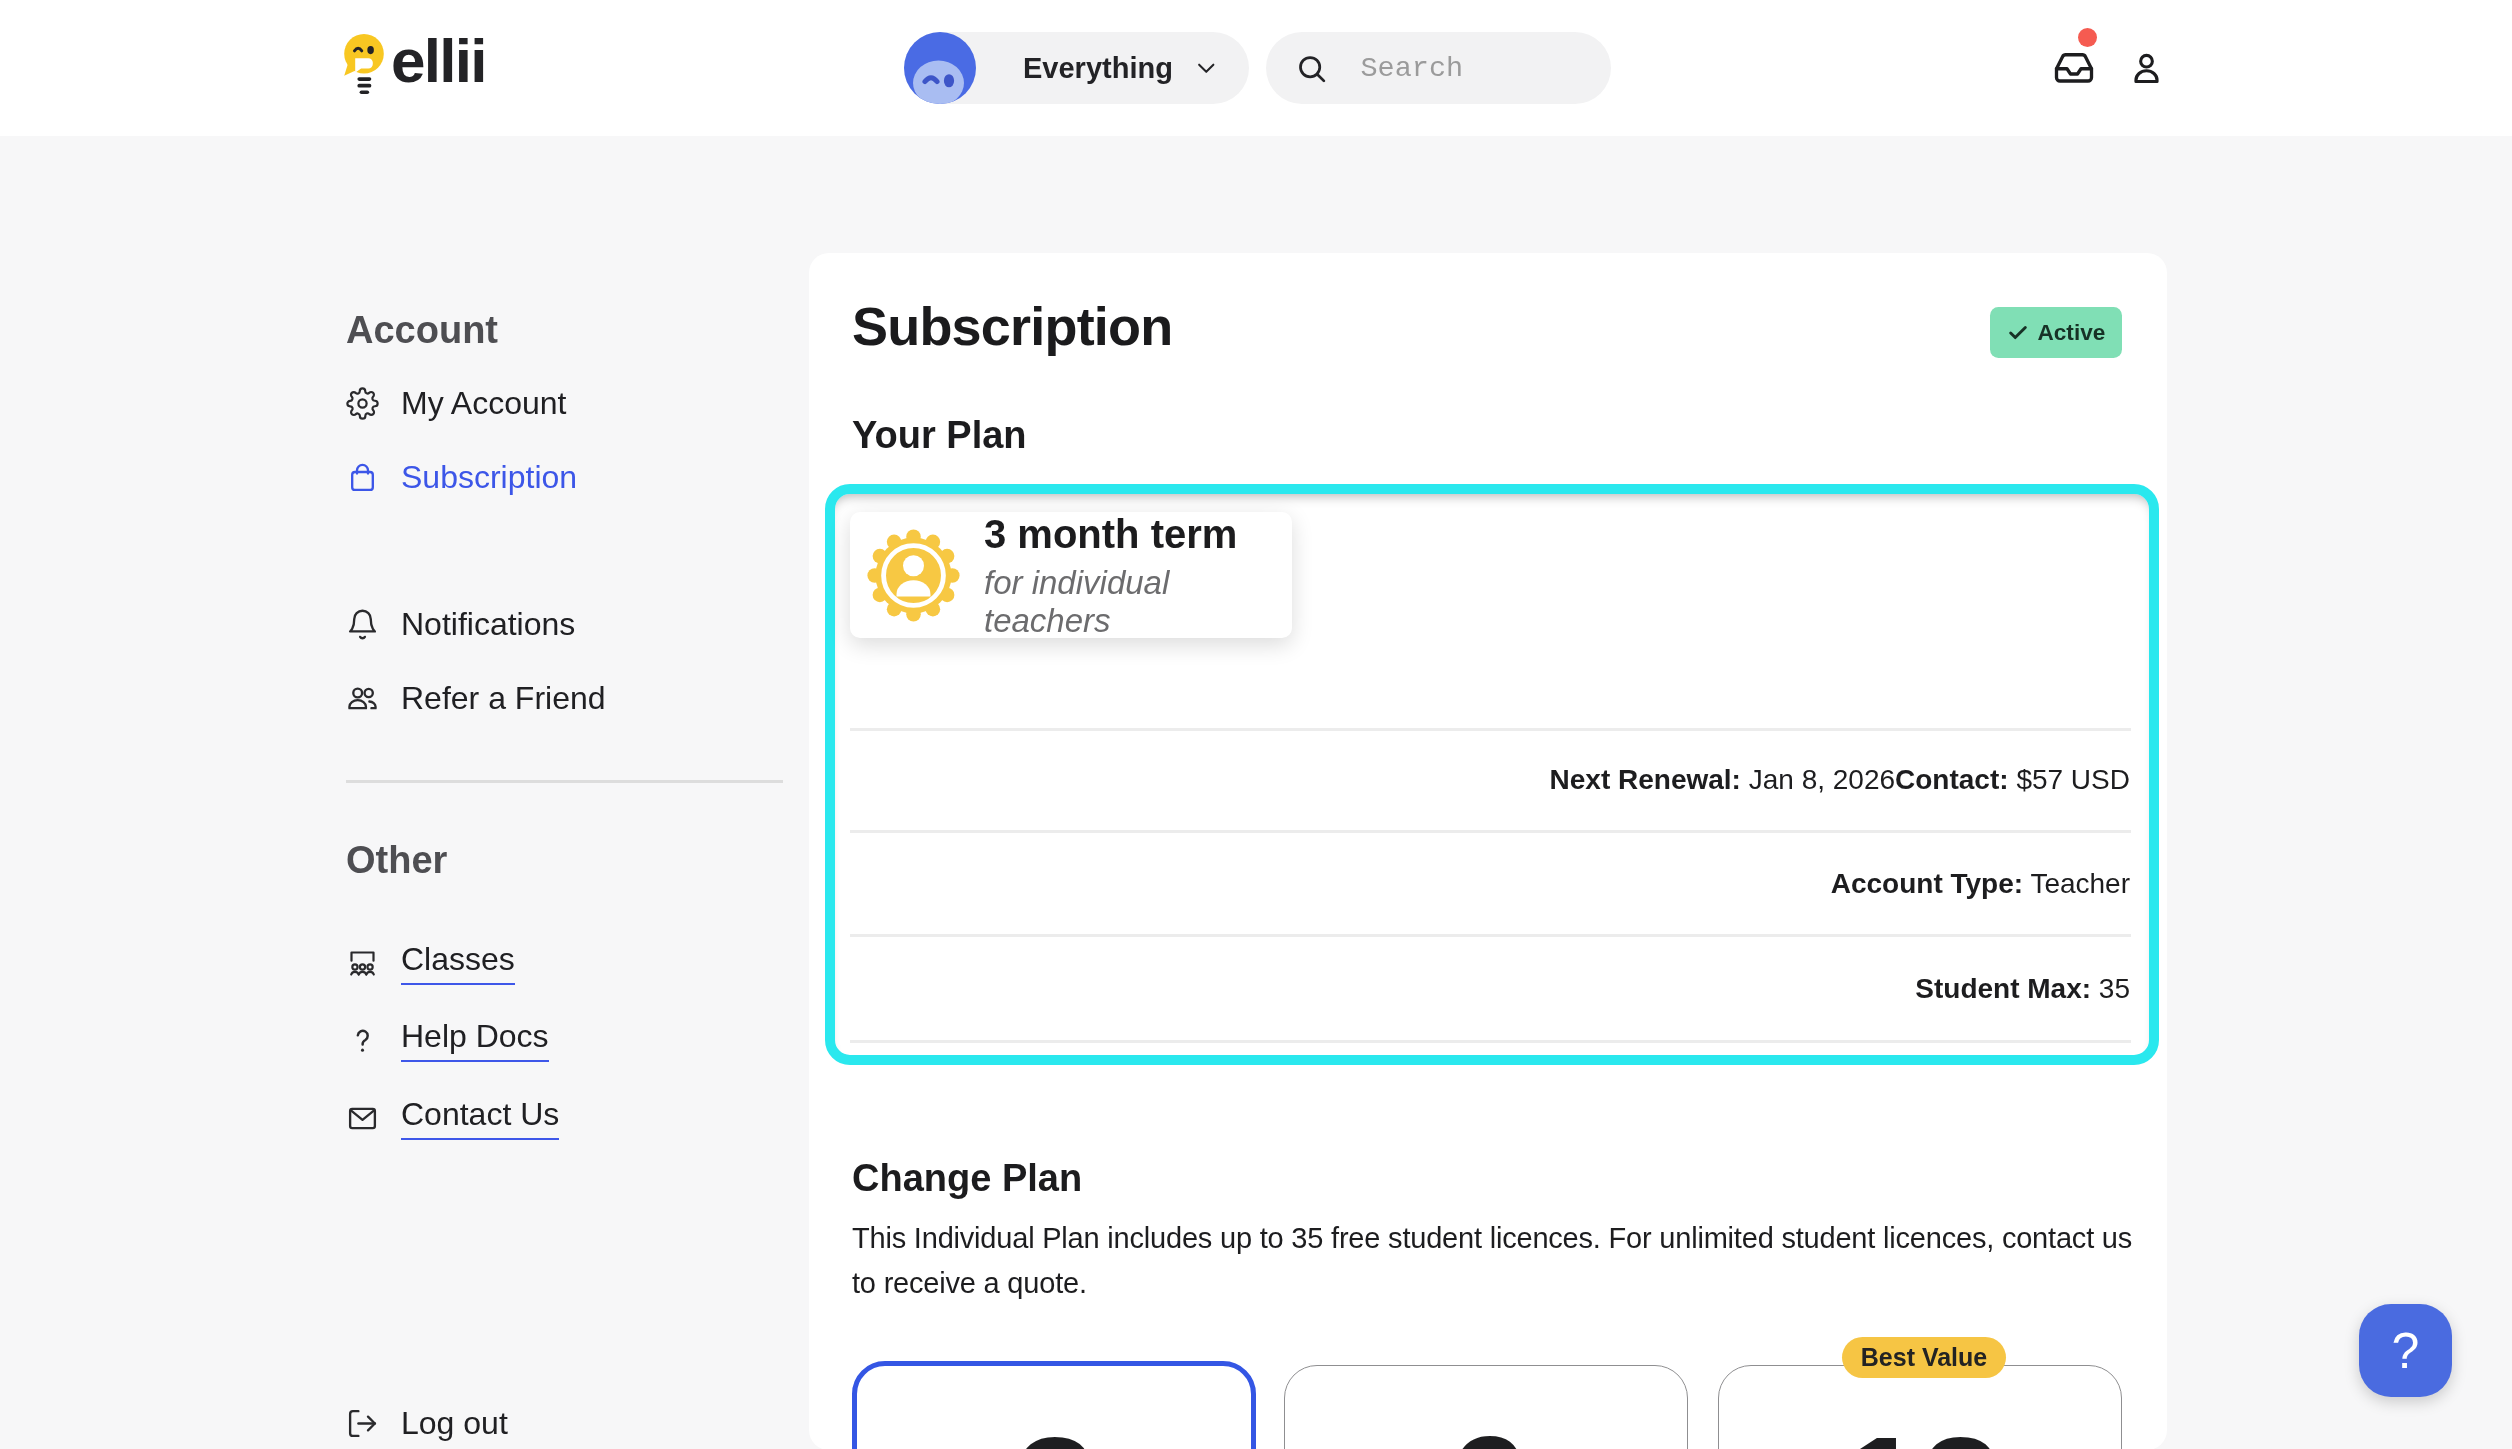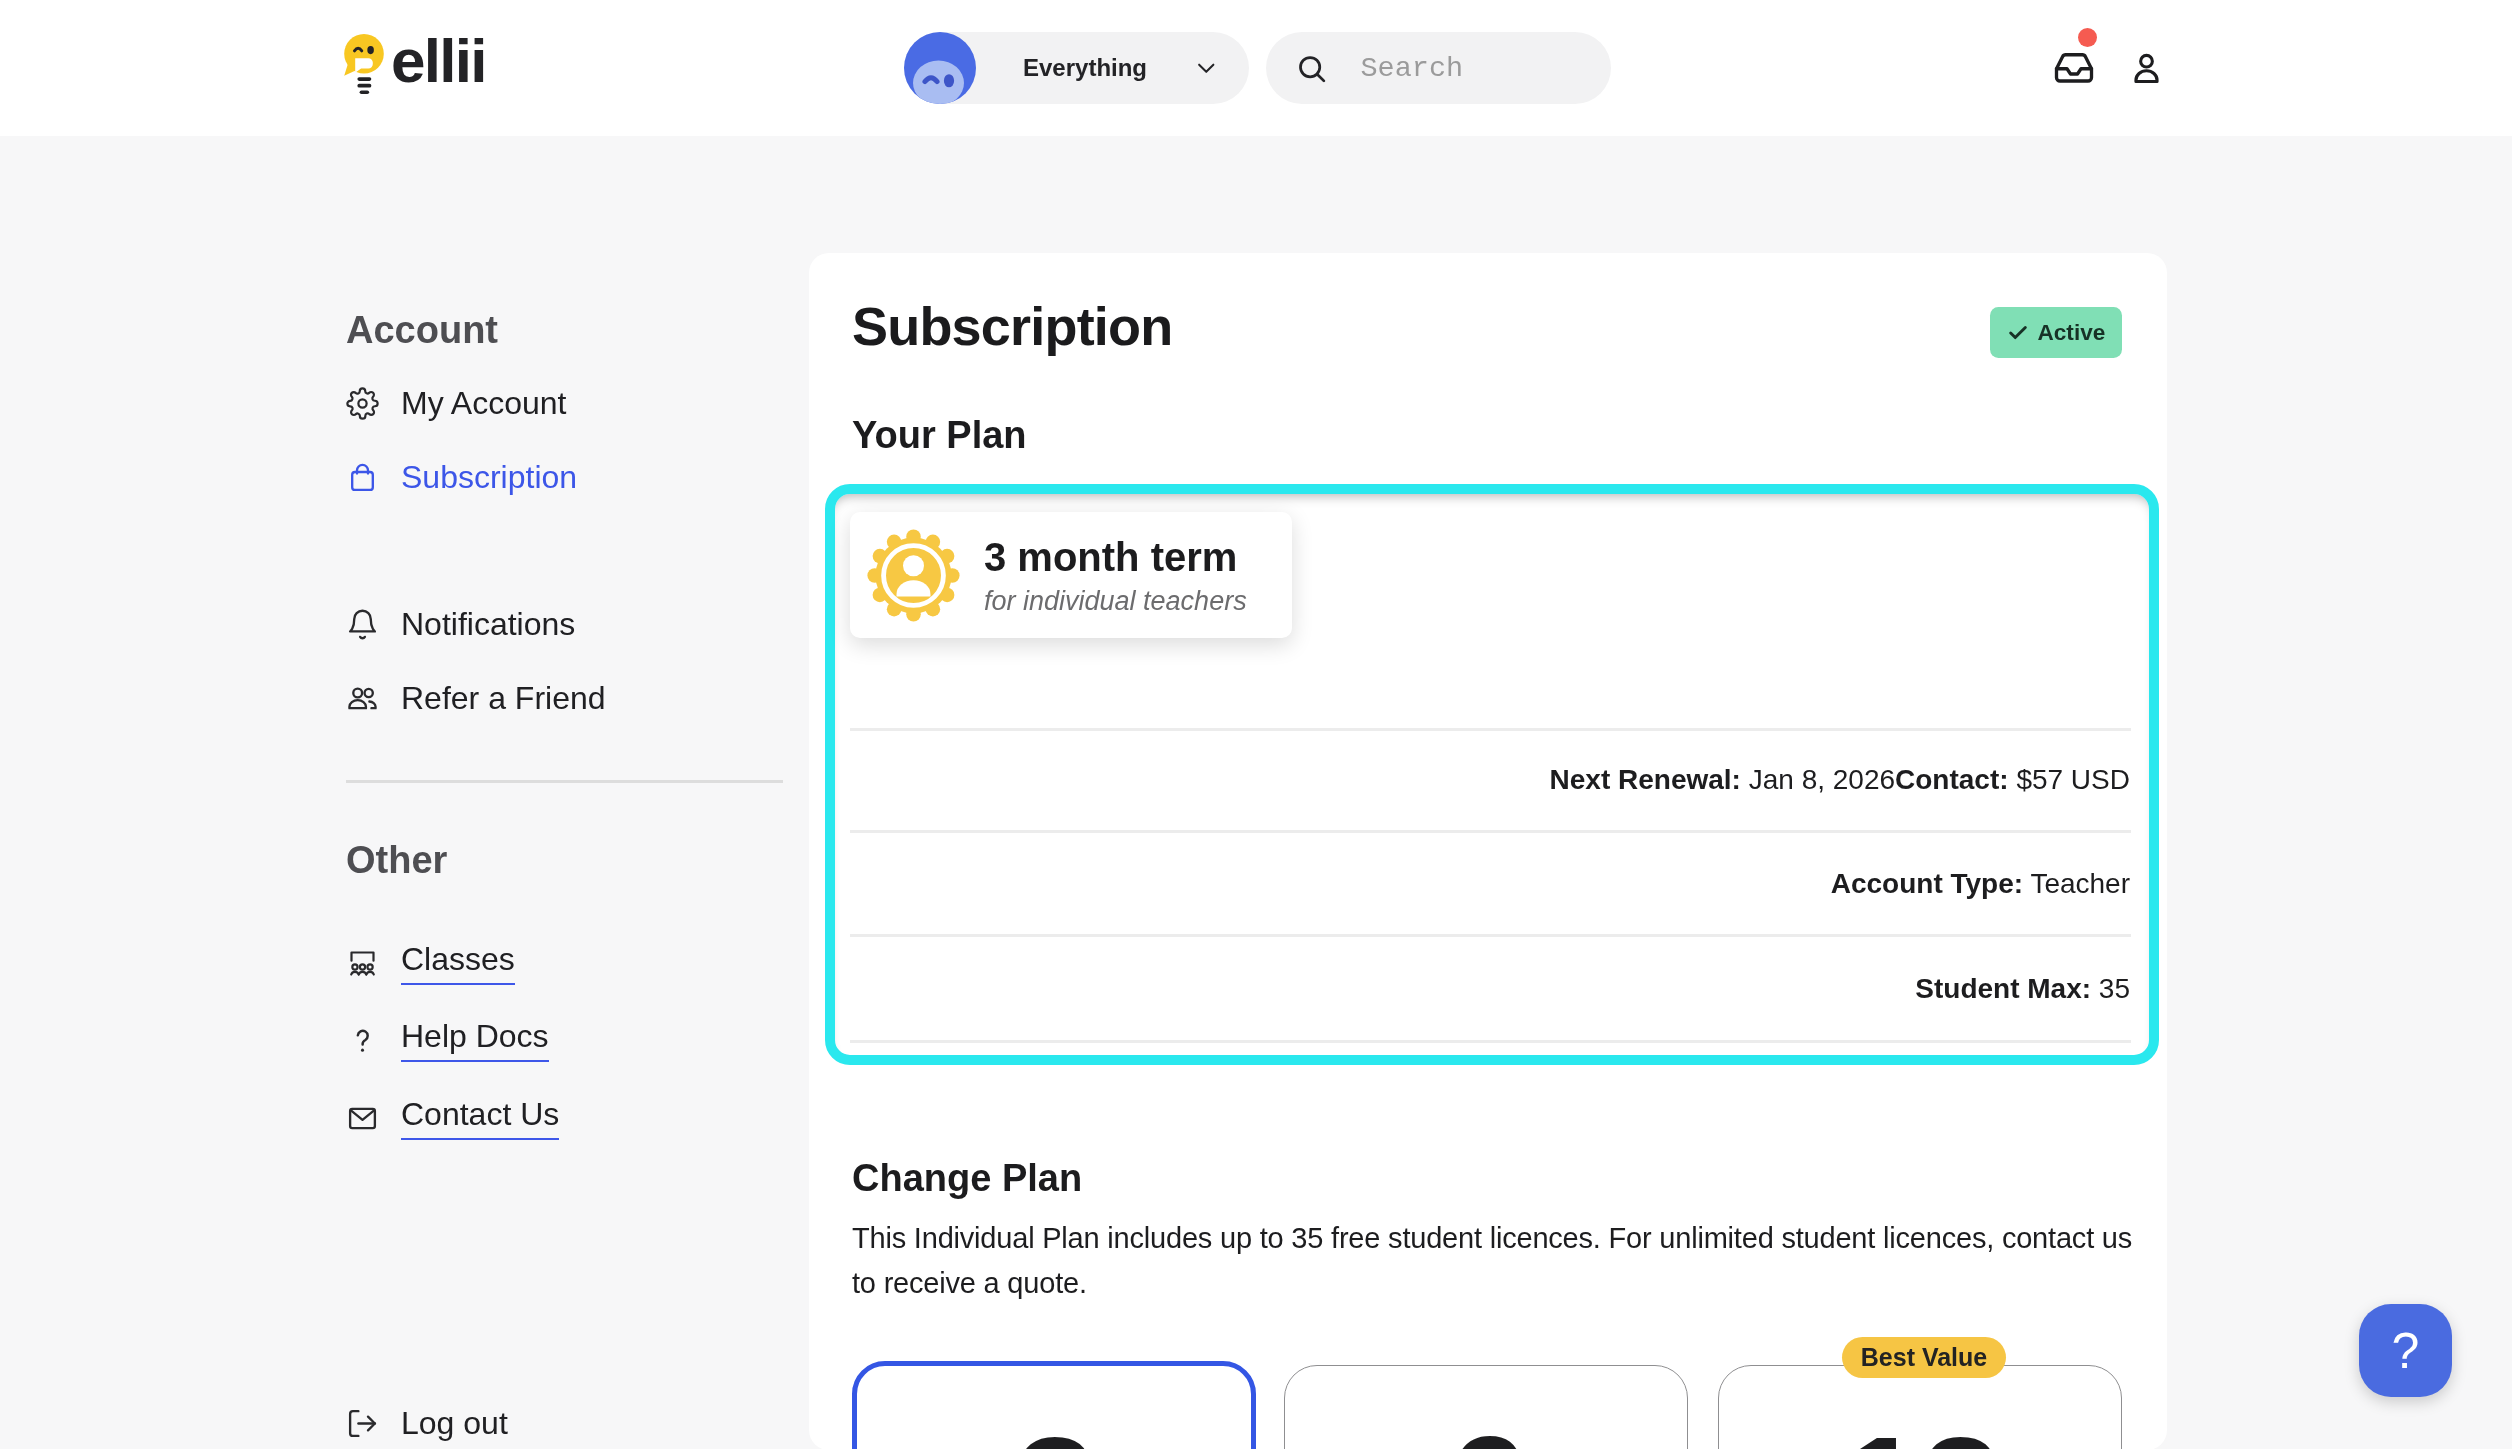--- a/index.html
+++ b/index.html
@@ -7,21 +7,21 @@
   body { font-family:"Liberation Sans", sans-serif; background:#f7f7f8; color:#1d1d1f; }
   .page { position:relative; width:2512px; height:1450px; overflow:hidden; background:#f7f7f8; }
 
   
   .header { position:absolute; left:0; top:0; width:2512px; height:136px; background:#ffffff; z-index:5; }
   .logo { position:absolute; left:342px; top:30px; display:flex; align-items:center; gap:5px; }
   .logo-text { font-size:62px; font-weight:700; letter-spacing:-1.7px; color:#232326; line-height:1; padding-bottom:8.4px; }
   .pill { position:absolute; top:32px; height:72px; border-radius:36px; background:#f2f2f3; display:flex; align-items:center; }
   .scope-pill { left:904px; width:345px; cursor:pointer; }
   .scope-avatar { width:72px; height:72px; border-radius:50%; flex:0 0 auto; }
-  .scope-label { font-size:24px; font-weight:700; color:#232326; margin-left:47px; }
+  .scope-label { font-size:29px; font-weight:700; color:#232326; margin-left:47px; }
   .scope-chevron { margin-left:auto; margin-right:28.5px; display:flex; }
   .search-pill { left:1266px; width:345px; }
   .search-icon { margin-left:28.5px; display:flex; }
   .search-input { border:none; outline:none; background:transparent; font-family:Liberation Mono, monospace; font-size:28.5px; color:#333; margin-left:33px; width:234px; }
   .search-input::placeholder { color:#9b9b9b; }
   .hdr-btn { position:absolute; cursor:pointer; }
   .inbox-btn { left:2053px; top:46px; }
   .notif-dot { position:absolute; left:2078px; top:28px; width:19px; height:19px; border-radius:50%; background:#f55b51; z-index:6; }
   .user-btn { left:2127px; top:49px; }
 
@@ -45,21 +45,21 @@
   .card-title { position:absolute; left:43px; top:42px; font-size:54px; font-weight:700; color:#1b1b1d; letter-spacing:-0.8px; }
   .status-badge { position:absolute; top:54px; right:45px; height:51px; background:#80dfb5; border-radius:8.4px; display:flex; align-items:center; gap:8.4px; padding:0 16.7px; font-size:22.6px; font-weight:700; color:#173226; }
   .section-heading { position:absolute; left:43px; font-size:38px; font-weight:700; color:#1c1c1e; }
   .h-yourplan { top:161px; }
   .h-changeplan { top:904px; }
 
   
   .plan-box { position:absolute; left:16px; top:231px; width:1334px; height:581px; border:10px solid #2ae8ee; border-radius:25px; background:#ffffff; box-shadow:inset 0 8.4px 11.7px -6.7px rgba(0,0,0,0.30); }
   .plan-chip { position:absolute; left:15px; top:18.4px; width:442px; height:126px; background:#ffffff; border-radius:10px; box-shadow:0 6.7px 22px rgba(0,0,0,0.14); display:flex; align-items:center; padding-left:15px; gap:22px; }
   .plan-name { font-size:40px; font-weight:700; color:#1c1c1e; line-height:1.15; }
-  .plan-subtitle { font-size:27px; font-style:italic; color:#6c6c6e; margin-top:6.7px; }
+  .plan-subtitle { font-size:33px; font-style:italic; color:#6c6c6e; margin-top:6.7px; }
   .pb-divider { position:absolute; left:15px; width:1281px; height:2.5px; background:#ececec; }
   .d0 { top:234px; } .d1 { top:336px; } .d2 { top:440px; } .d3 { top:546px; }
   .pb-row { position:absolute; left:25px; width:1270px; height:64px; display:flex; align-items:center; justify-content:flex-end; font-size:28px; color:#1d1d1f; }
   .r0 { top:254px; } .r1 { top:358px; } .r2 { top:463px; }
   .pb-row b { font-weight:700; }
 
   .change-desc { position:absolute; left:43px; top:963px; width:1281px; font-size:29px; line-height:1.55; color:#1d1d1f; letter-spacing:-0.2px; }
 
   
   .opt-card { position:absolute; width:404px; height:352px; background:#ffffff; border-radius:33px; text-align:center; cursor:pointer; }

